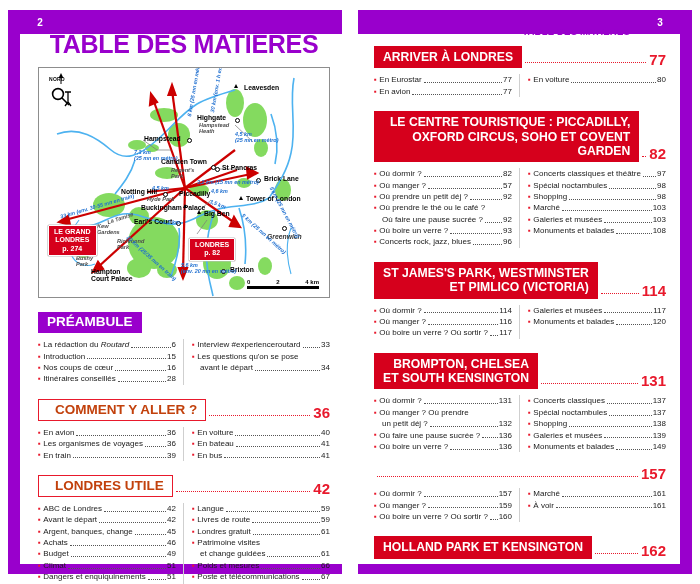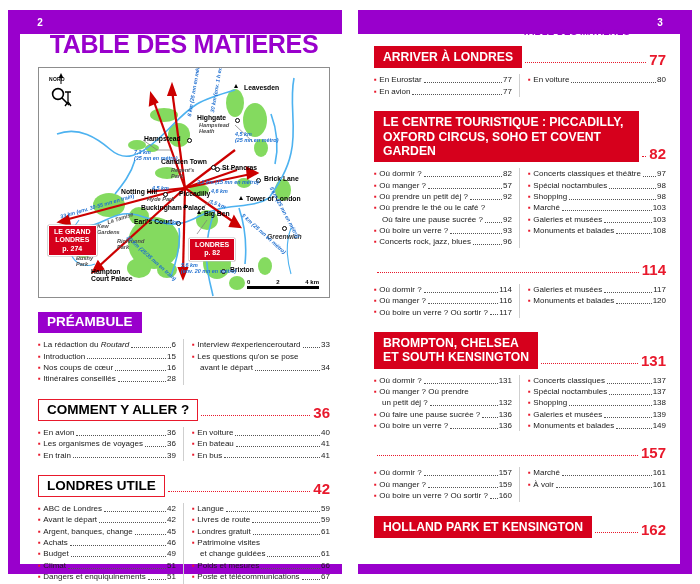--- a/index.html
+++ b/index.html
@@ -71,26 +71,26 @@
   .map-dot{position:absolute;width:3.4px;height:3.4px;border:1px solid #000;border-radius:50%;background:#fff;}
   .map-tri{position:absolute;width:0;height:0;border-left:2.6px solid transparent;border-right:2.6px solid transparent;border-bottom:4.4px solid #000;}
 
   
   .hdr-row{display:flex;align-items:flex-end;margin-top:14px;}
   .hdr-purple{
     background:#9900cc;color:#fff;font-weight:bold;font-size:13.5px;
     padding:3px 9px 4px 9px;display:inline-block;line-height:1.05;
   }
   .hdr-red{
-    border:1.2px solid #e8192c;color:#000000;font-weight:bold;font-size:13.5px;
-    padding:3px 8px 3px 8px;display:inline-block;line-height:1.05;background:#fff;
+    border:1.2px solid #e8192c;color:#c2410c;font-weight:bold;font-size:13.5px;
+    padding:3px 8px 3px 16px;display:inline-block;line-height:1.05;background:#fff;
   }
   .hdr-solid{
     background:#d6001c;color:#fff;font-weight:bold;font-size:12.2px;
-    padding:4px 9px 4px 9px;display:inline-block;line-height:1.18;
+    padding:4px 9px 4px 9px;display:inline-block;line-height:1.18;text-align:right;
   }
   .leader{
     flex:1;border-bottom:1.3px dotted #e8192c;margin:0 3px 5px 3px;height:1px;min-width:4px;
   }
   .hdr-pg{color:#e8192c;font-weight:bold;font-size:15px;line-height:1;padding-bottom:1px;}
 
   
   .cols{display:flex;margin-top:6px;}
   .col{width:50%;box-sizing:border-box;}
   .col.first{padding-right:7px;border-right:1px solid #cfcfcf;}
@@ -619,20 +619,21 @@
                   <span class="bullet">▪</span>
                   <span class="txt">Monuments et balades</span>
                   <span class="dots"></span>
                   <span class="pg">108</span>
                 </div>
               </div>
             </div>
           </div>
           <div class="sec">
             <div class="hdr-row">
+              <div class="hdr-solid">ST JAMES'S PARK, WESTMINSTER<br>ET PIMLICO (VICTORIA)</div>
               <div class="leader"></div>
               <div class="hdr-pg">114</div>
             </div>
             <div class="cols">
               <div class="col first">
                 <div class="entry">
                   <span class="bullet">▪</span>
                   <span class="txt">Où dormir ?</span>
                   <span class="dots"></span>
                   <span class="pg">114</span>

